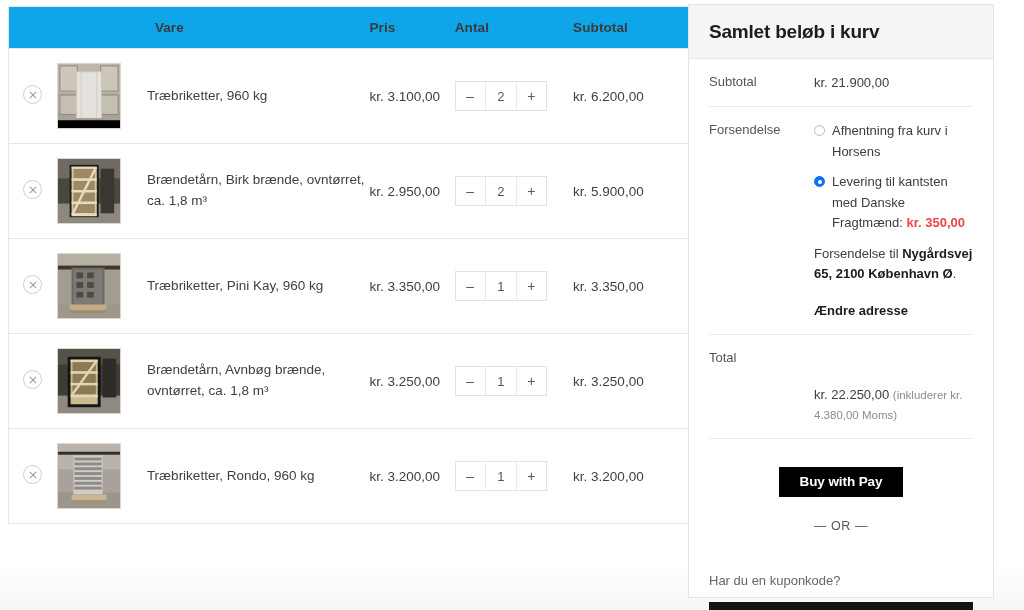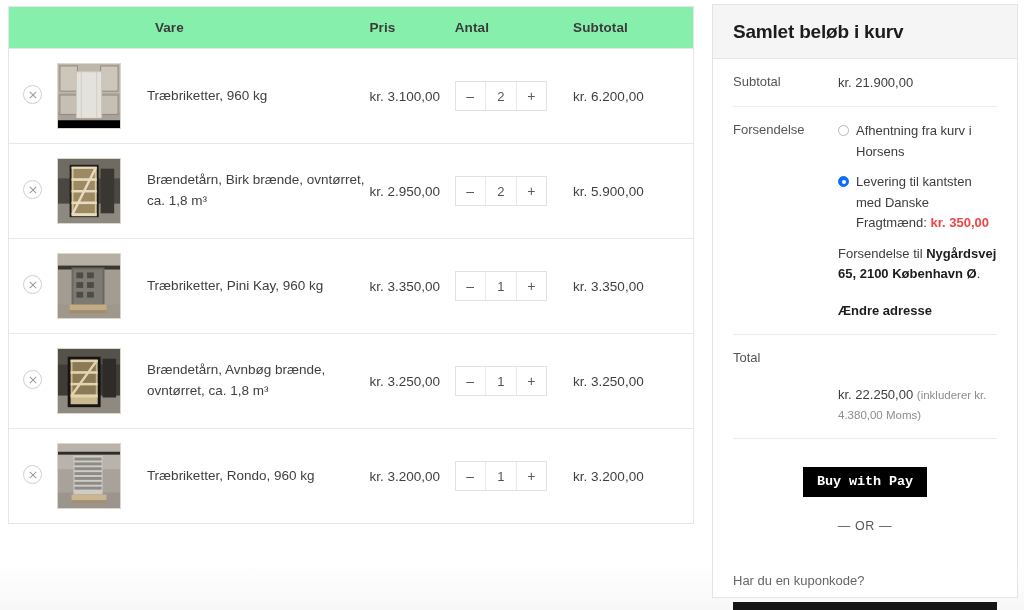--- a/index.html
+++ b/index.html
@@ -21,21 +21,21 @@
     left: 8px; top: 6px;
     width: 686px;
   }
   table.cart {
     width: 100%;
     border-collapse: collapse;
     border: 1px solid #e6e6e6;
     background: #fff;
   }
   table.cart thead th {
-    background: #86efac;
+    background: #0ea5e9;
     border-bottom: 1px solid #e6e6e6;
     font-size: 13.5px;
     font-weight: 600;
     color: #3b3b3b;
     text-align: left;
     padding: 13px 0 13px 0;
     letter-spacing: .1px;
   }
   th.c-remove { width: 48px; }
   th.c-thumb  { width: 90px; }
@@ -116,21 +116,21 @@
   .stepper .sval {
     width: 30px; height: 28px;
     display: flex; align-items: center; justify-content: center;
     font-size: 13px; color: #555;
     background: #fff;
   }
 
   
   .totals-card {
     position: absolute;
-    left: 712px; top: 4px;
+    left: 688px; top: 4px;
     width: 306px;
     background: #ffffff;
     border: 1px solid #e4e4e4;
     height: 594px;
   }
   .totals-head {
     background: #f5f5f5;
     border-bottom: 1px solid #e7e7e7;
     padding: 16px 20px 15px 20px;
   }
@@ -225,21 +225,21 @@
   .applepay-btn {
     display: block;
     width: 124px;
     margin: 8px auto 0 auto;
     background: #000;
     color: #fff;
     border: none;
     height: 30px;
     font-size: 13.5px;
     font-weight: 700;
-    font-family: Liberation Mono, monospace;
+    font-family: Liberation Sans, sans-serif;
     cursor: pointer;
     letter-spacing: -.1px;
   }
   .applepay-btn .apple-mark { font-size: 14px; vertical-align: -1px; }
   .or-sep {
     margin-top: 22px;
     font-size: 12.5px;
     color: #565656;
     letter-spacing: .6px;
   }

